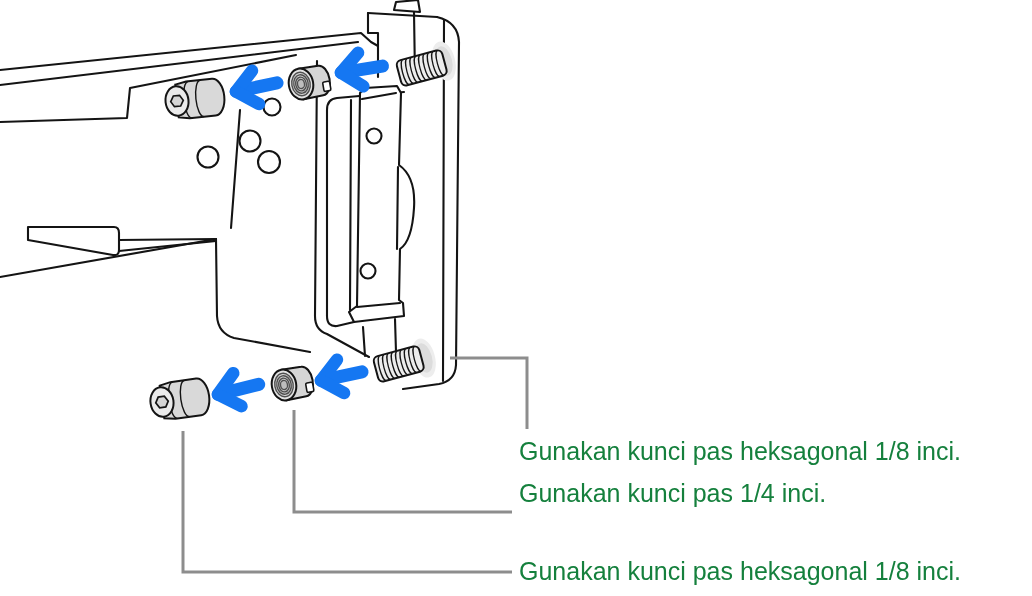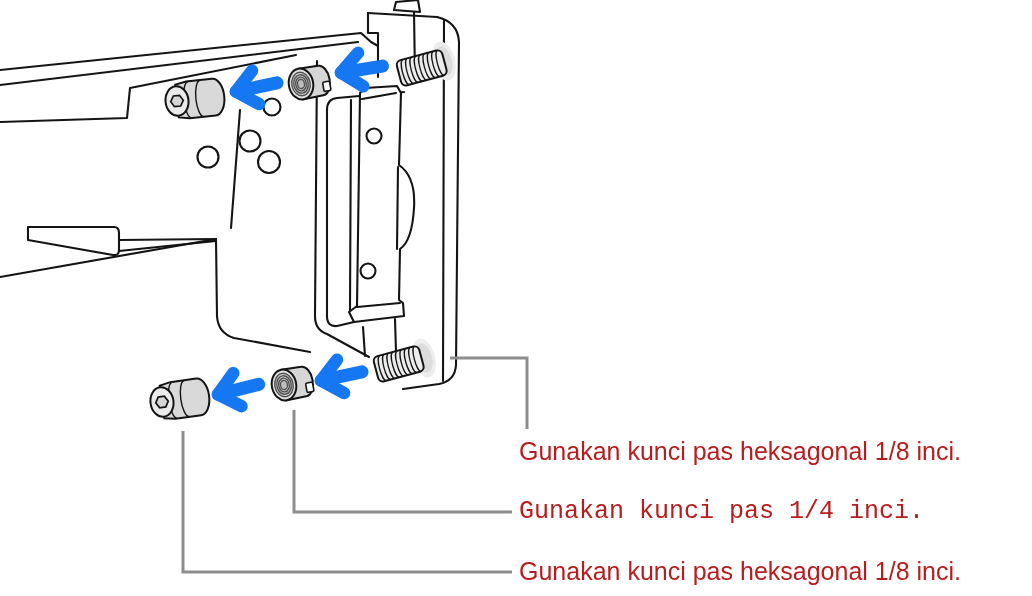--- a/index.html
+++ b/index.html
@@ -9,26 +9,26 @@
     background:#fff;
     overflow:hidden;
     font-family:"Liberation Sans", sans-serif;
   }
   .illustration{position:absolute;left:0;top:0;}
   .callout-label{
     position:absolute;
     left:519px;
     font-size:25px;
     line-height:27px;
-    color:#b91c1c;
+    color:#15803d;
     white-space:nowrap;
     letter-spacing:0;
   }
   .label-1{top:438px;}
-  .label-2{top:498px;font-family:Liberation Mono, monospace;}
+  .label-2{top:480px;}
   .label-3{top:558px;}
 </style>
 </head>
 <body>
 
 <div class="stage">
 
   <svg class="illustration" width="1032" height="596" viewBox="0 0 1032 596">
     <defs>
 

